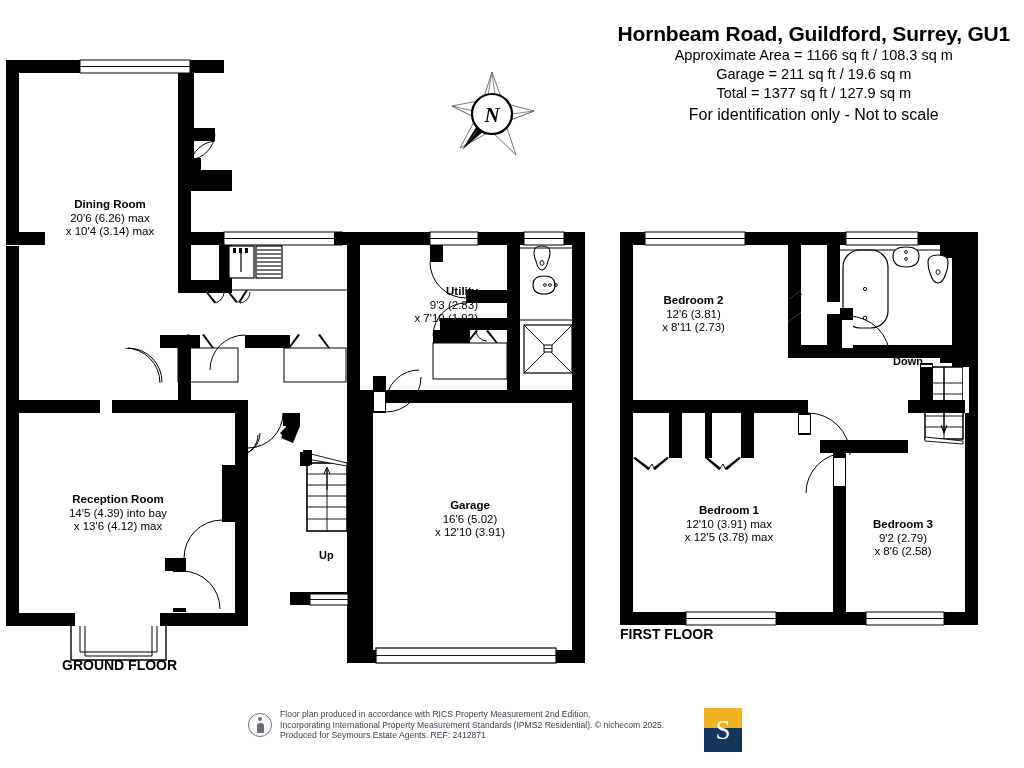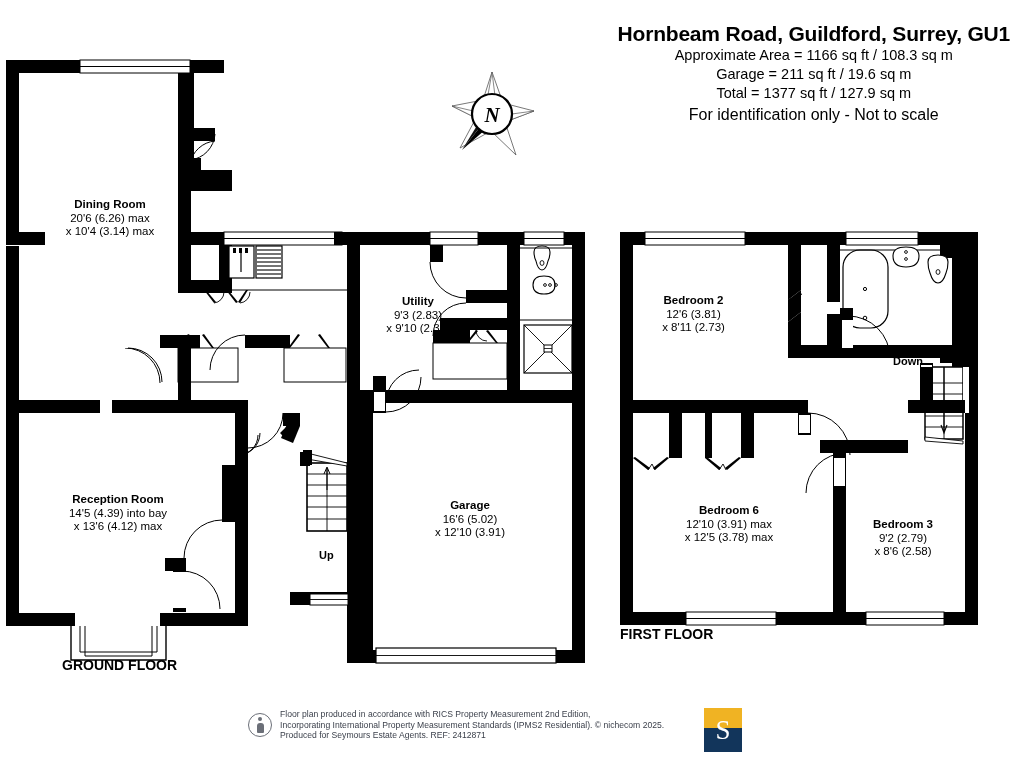--- a/index.html
+++ b/index.html
@@ -441,24 +441,24 @@
     </g>
   </svg>
 
   <div class="lbl" style="left:30px;top:198px;width:160px;">
     <span class="rn">Dining Room</span>
     <span class="dim">20'6 (6.26) max</span>
     <span class="dim">x 10'4 (3.14) max</span>
   </div>
 
 
-  <div class="lbl" style="left:358px;top:295px;width:120px;">
+  <div class="lbl" style="left:358px;top:285px;width:120px;text-align:right;">
     <span class="rn">Utility</span>
     <span class="dim">9'3 (2.83)</span>
-    <span class="dim">x 9'10 (2.38)</span>
+    <span class="dim">x 7'10 (1.92)</span>
   </div>
 
   <div class="lbl" style="left:38px;top:493px;width:160px;">
     <span class="rn">Reception Room</span>
     <span class="dim">14'5 (4.39) into bay</span>
     <span class="dim">x 13'6 (4.12) max</span>
   </div>
 
   <div class="lbl" style="left:410px;top:499px;width:120px;">
     <span class="rn">Garage</span>
@@ -470,21 +470,21 @@
 
   <div class="floorlbl" style="left:62px;top:657px;">GROUND FLOOR</div>
 
   <div class="lbl" style="left:636px;top:294px;width:115px;">
     <span class="rn">Bedroom 2</span>
     <span class="dim">12'6 (3.81)</span>
     <span class="dim">x 8'11 (2.73)</span>
   </div>
 
   <div class="lbl" style="left:654px;top:504px;width:150px;">
-    <span class="rn">Bedroom 6</span>
+    <span class="rn">Bedroom 1</span>
     <span class="dim">12'10 (3.91) max</span>
     <span class="dim">x 12'5 (3.78) max</span>
   </div>
 
   <div class="lbl" style="left:848px;top:518px;width:110px;">
     <span class="rn">Bedroom 3</span>
     <span class="dim">9'2 (2.79)</span>
     <span class="dim">x 8'6 (2.58)</span>
   </div>
 

